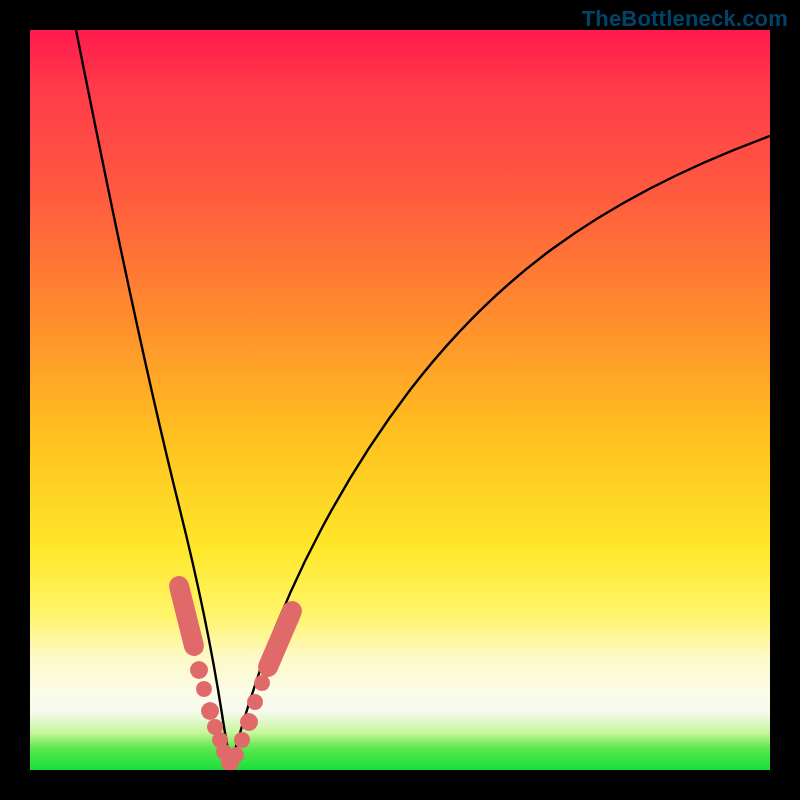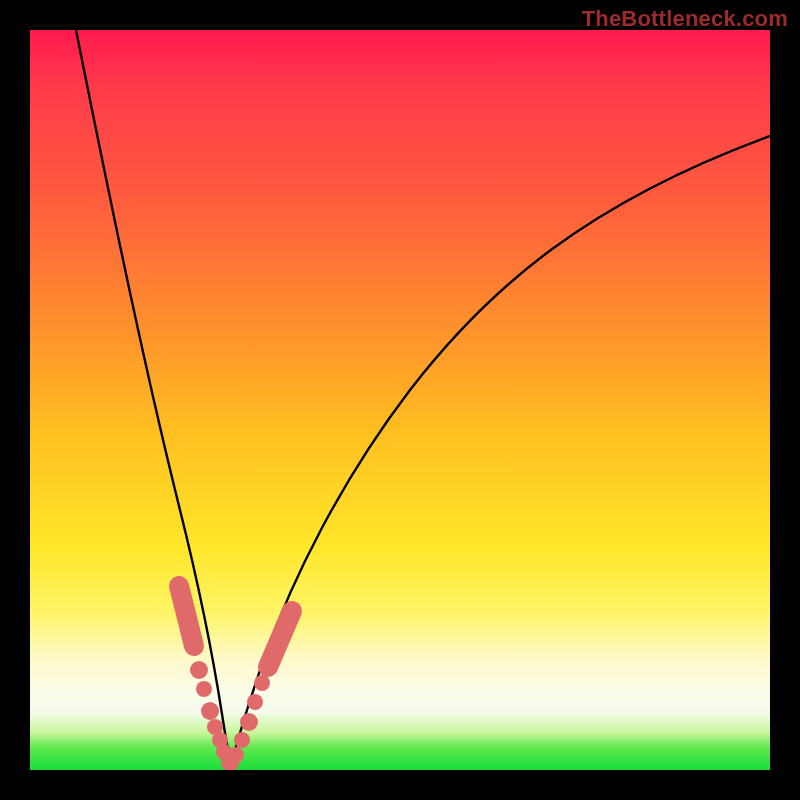--- a/index.html
+++ b/index.html
@@ -42,21 +42,21 @@
     );
   }
   .watermark {
     position: absolute;
     top: 6px;
     right: 12px;
     font-family: Arial, Helvetica, sans-serif;
     font-size: 22px;
     font-weight: 600;
     letter-spacing: 0.2px;
-    color: #ef4444;
+    color: #0369a1;
     opacity: 0.65;
     user-select: none;
   }
   svg.curves {
     position: absolute;
     left: 0;
     top: 0;
   }
   .marker {
     fill: #e06a6a;

